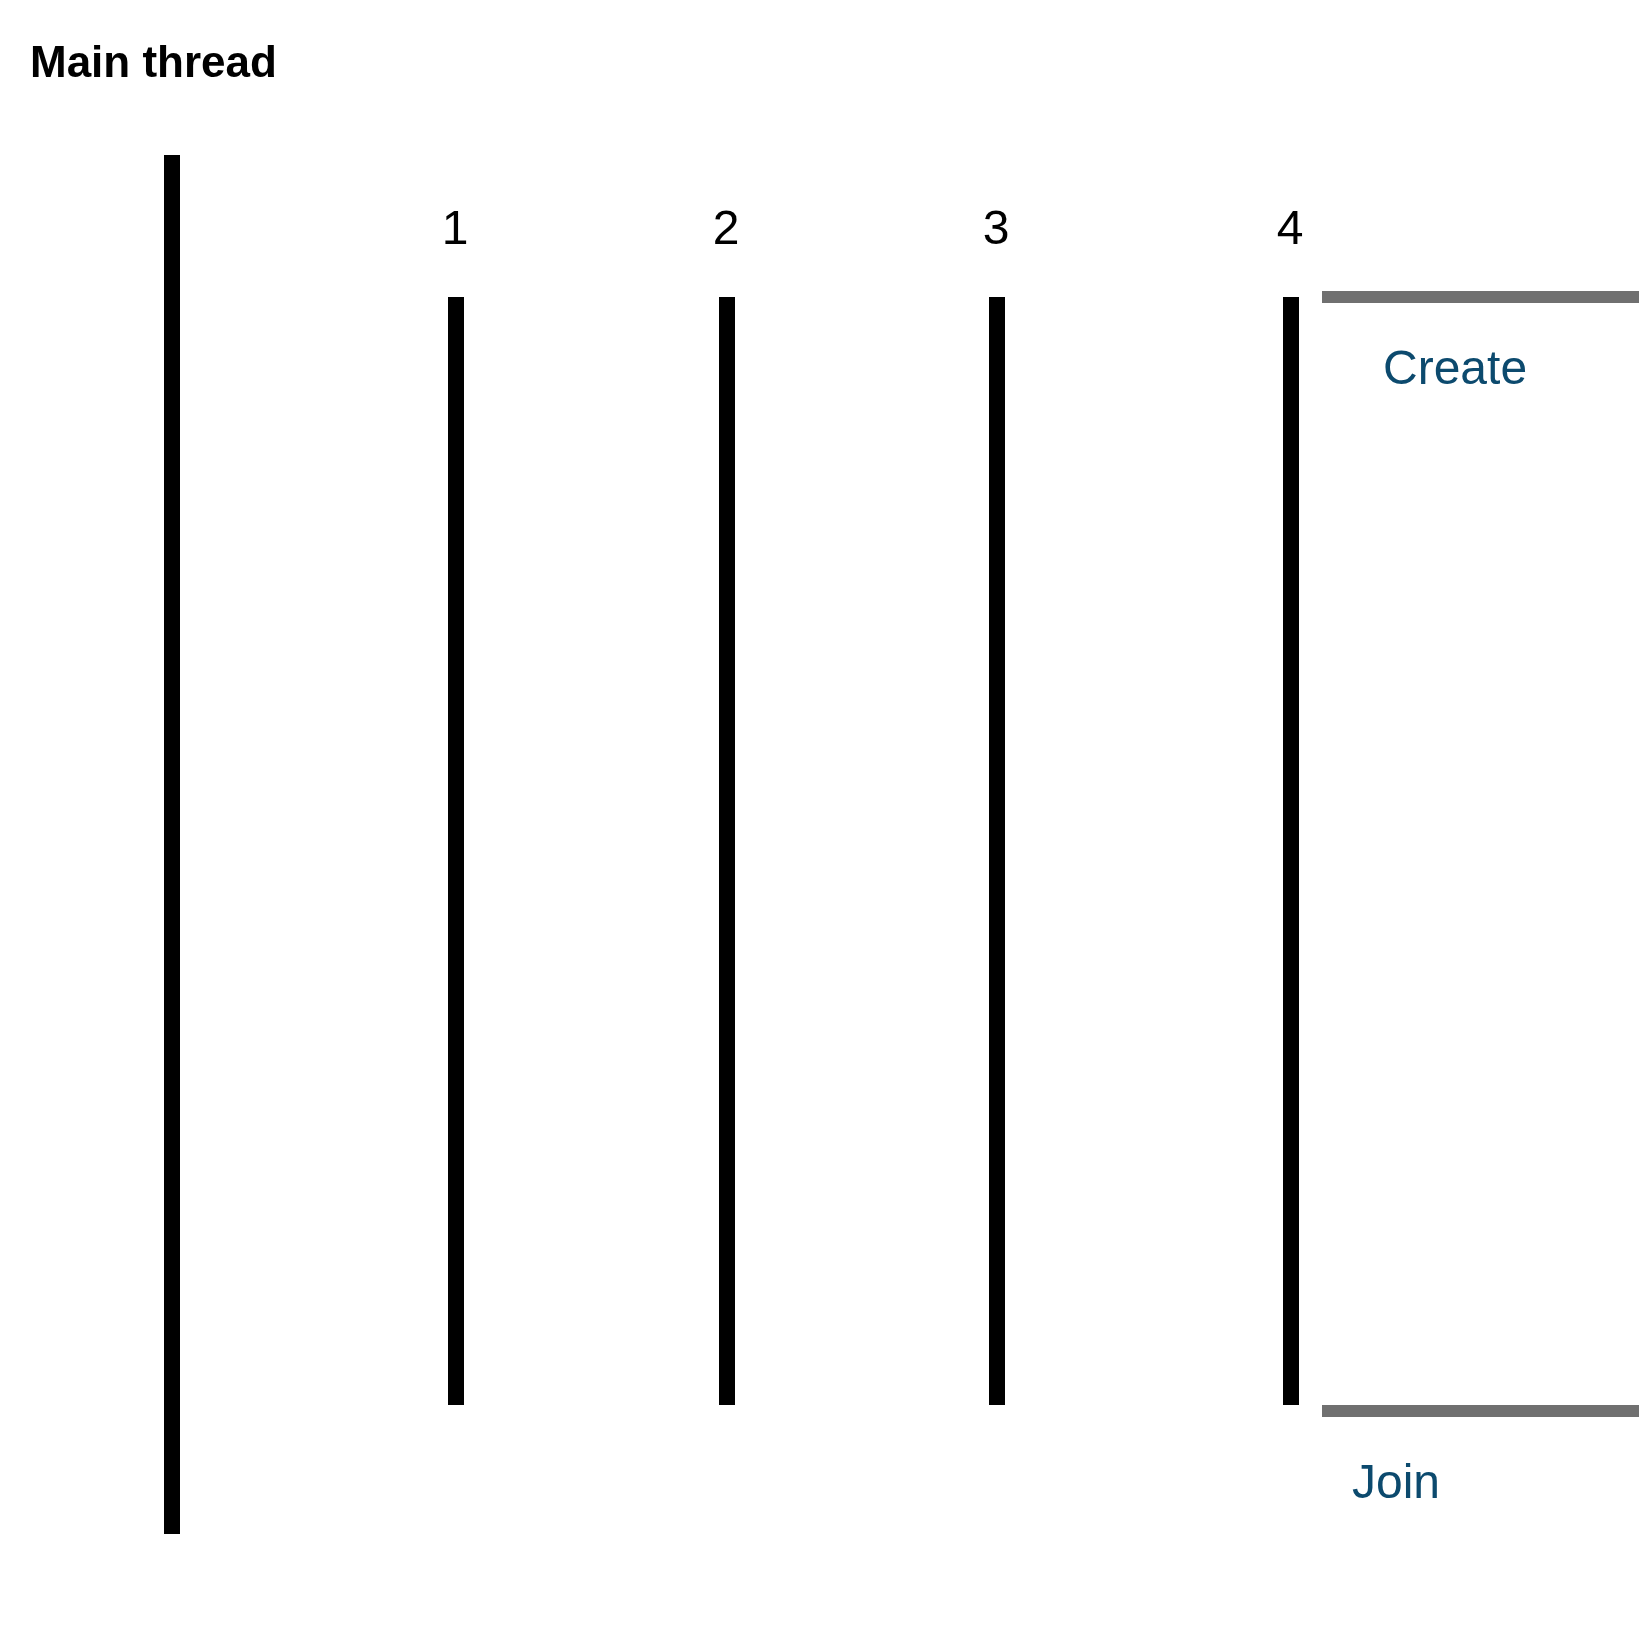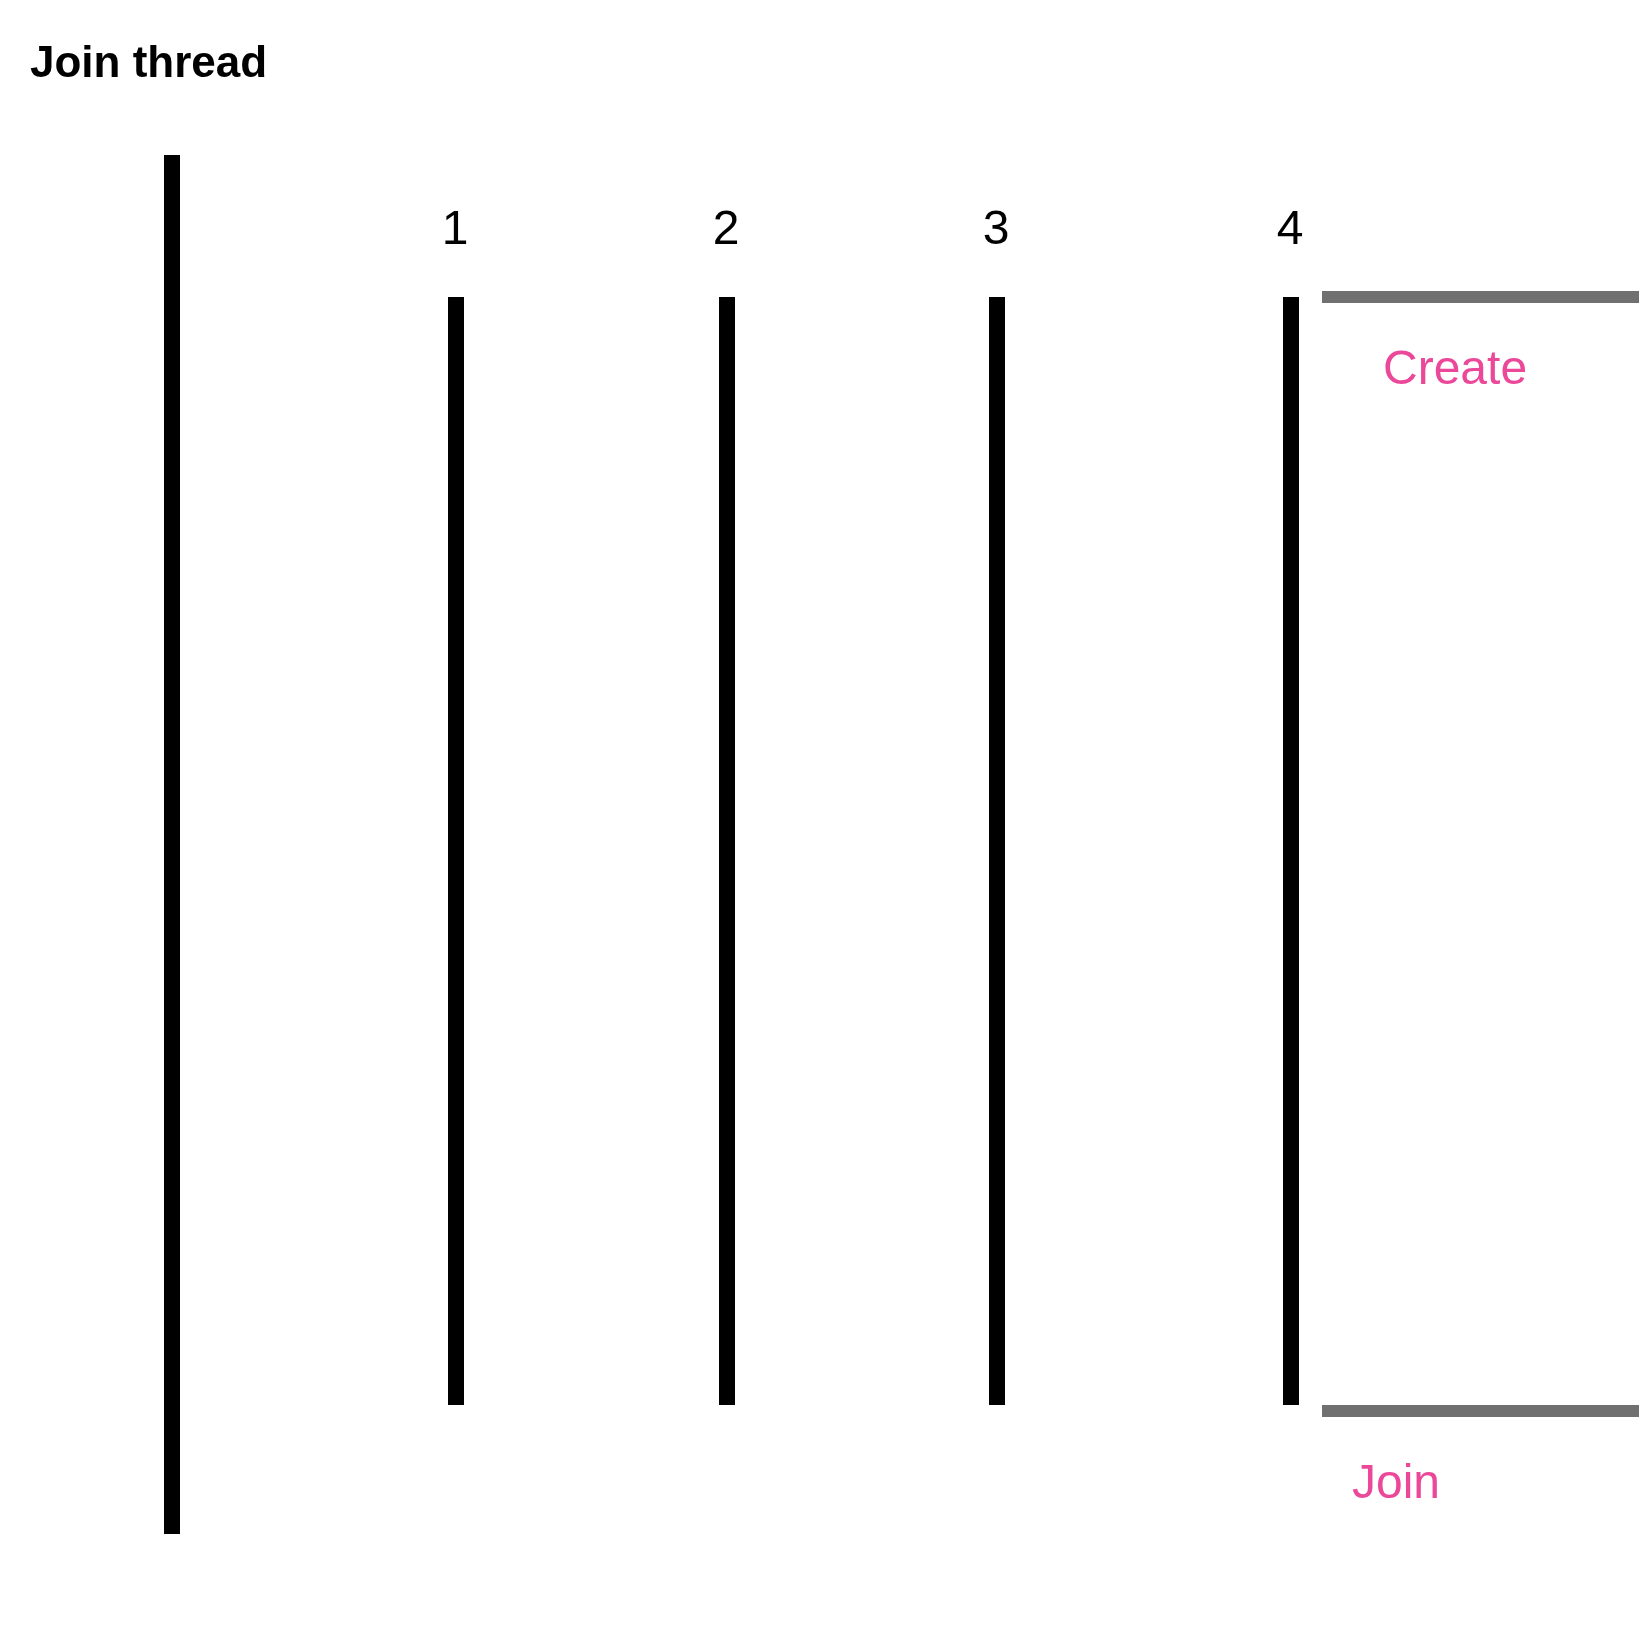--- a/index.html
+++ b/index.html
@@ -35,21 +35,21 @@
     color: #000000;
     line-height: 1;
     white-space: nowrap;
     text-align: center;
     transform: translateX(-50%);
   }
   .edge-label {
     position: absolute;
     font-size: 48px;
     font-weight: normal;
-    color: #ec4899;
+    color: #0c4a6e;
     line-height: 1;
     white-space: nowrap;
   }
 
   
   .lifeline {
     position: absolute;
     background: #000000;
   }
 
@@ -57,21 +57,21 @@
   .connector {
     position: absolute;
     background: #707070;
   }
 </style>
 </head>
 <body>
 
 <div id="canvas" style="background: rgb(255, 255, 255);">
 
-  <div class="main-title">Join thread</div>
+  <div class="main-title">Main thread</div>
 
   <div class="lifeline" id="lifeline-main" style="left: 164px; top: 155px; width: 16px; height: 1379px; background: rgb(0, 0, 0);"></div>
 
   <div class="lifeline" id="lifeline-0" style="left: 448px; top: 297px; width: 16px; height: 1108px; background: rgb(0, 0, 0);"></div>
   <div class="lifeline" id="lifeline-1" style="left: 719px; top: 297px; width: 16px; height: 1108px; background: rgb(0, 0, 0);"></div>
   <div class="lifeline" id="lifeline-2" style="left: 989px; top: 297px; width: 16px; height: 1108px; background: rgb(0, 0, 0);"></div>
   <div class="lifeline" id="lifeline-3" style="left: 1283px; top: 297px; width: 16px; height: 1108px; background: rgb(0, 0, 0);"></div>
 
   <div class="thread-label" id="label-0" style="left: 455px; top: 204px;">1</div>
   <div class="thread-label" id="label-1" style="left: 726px; top: 204px;">2</div>

